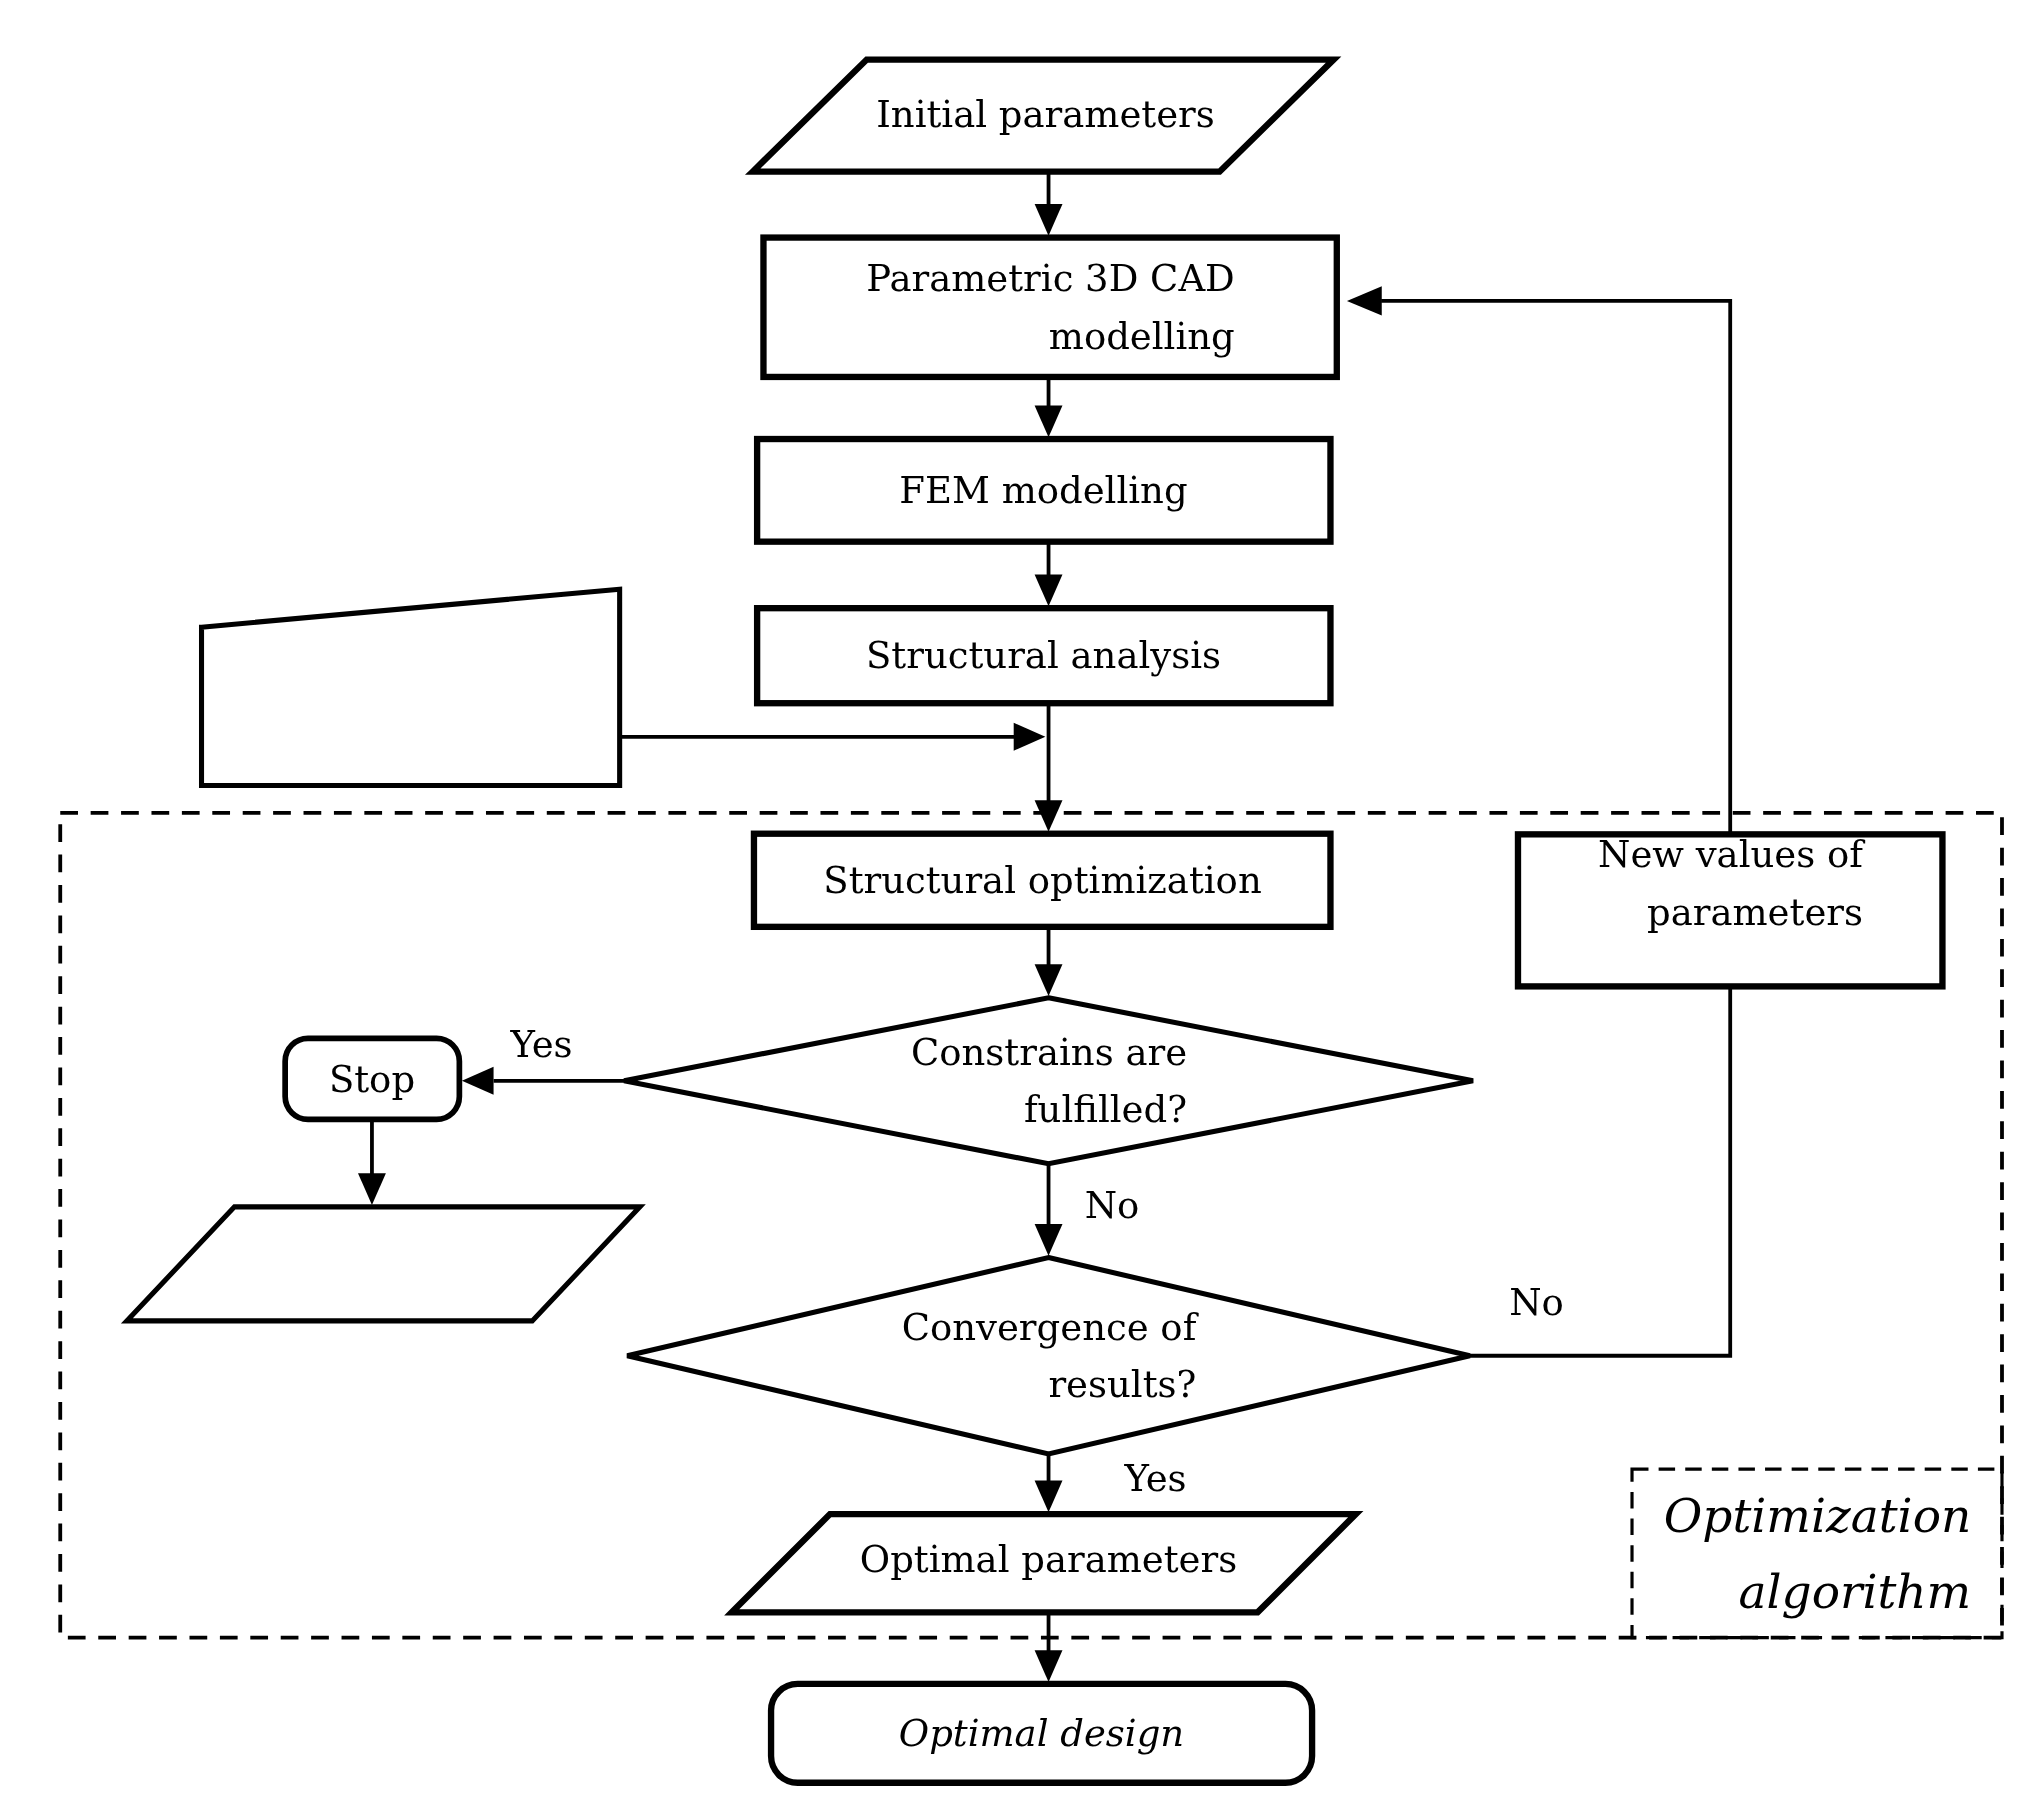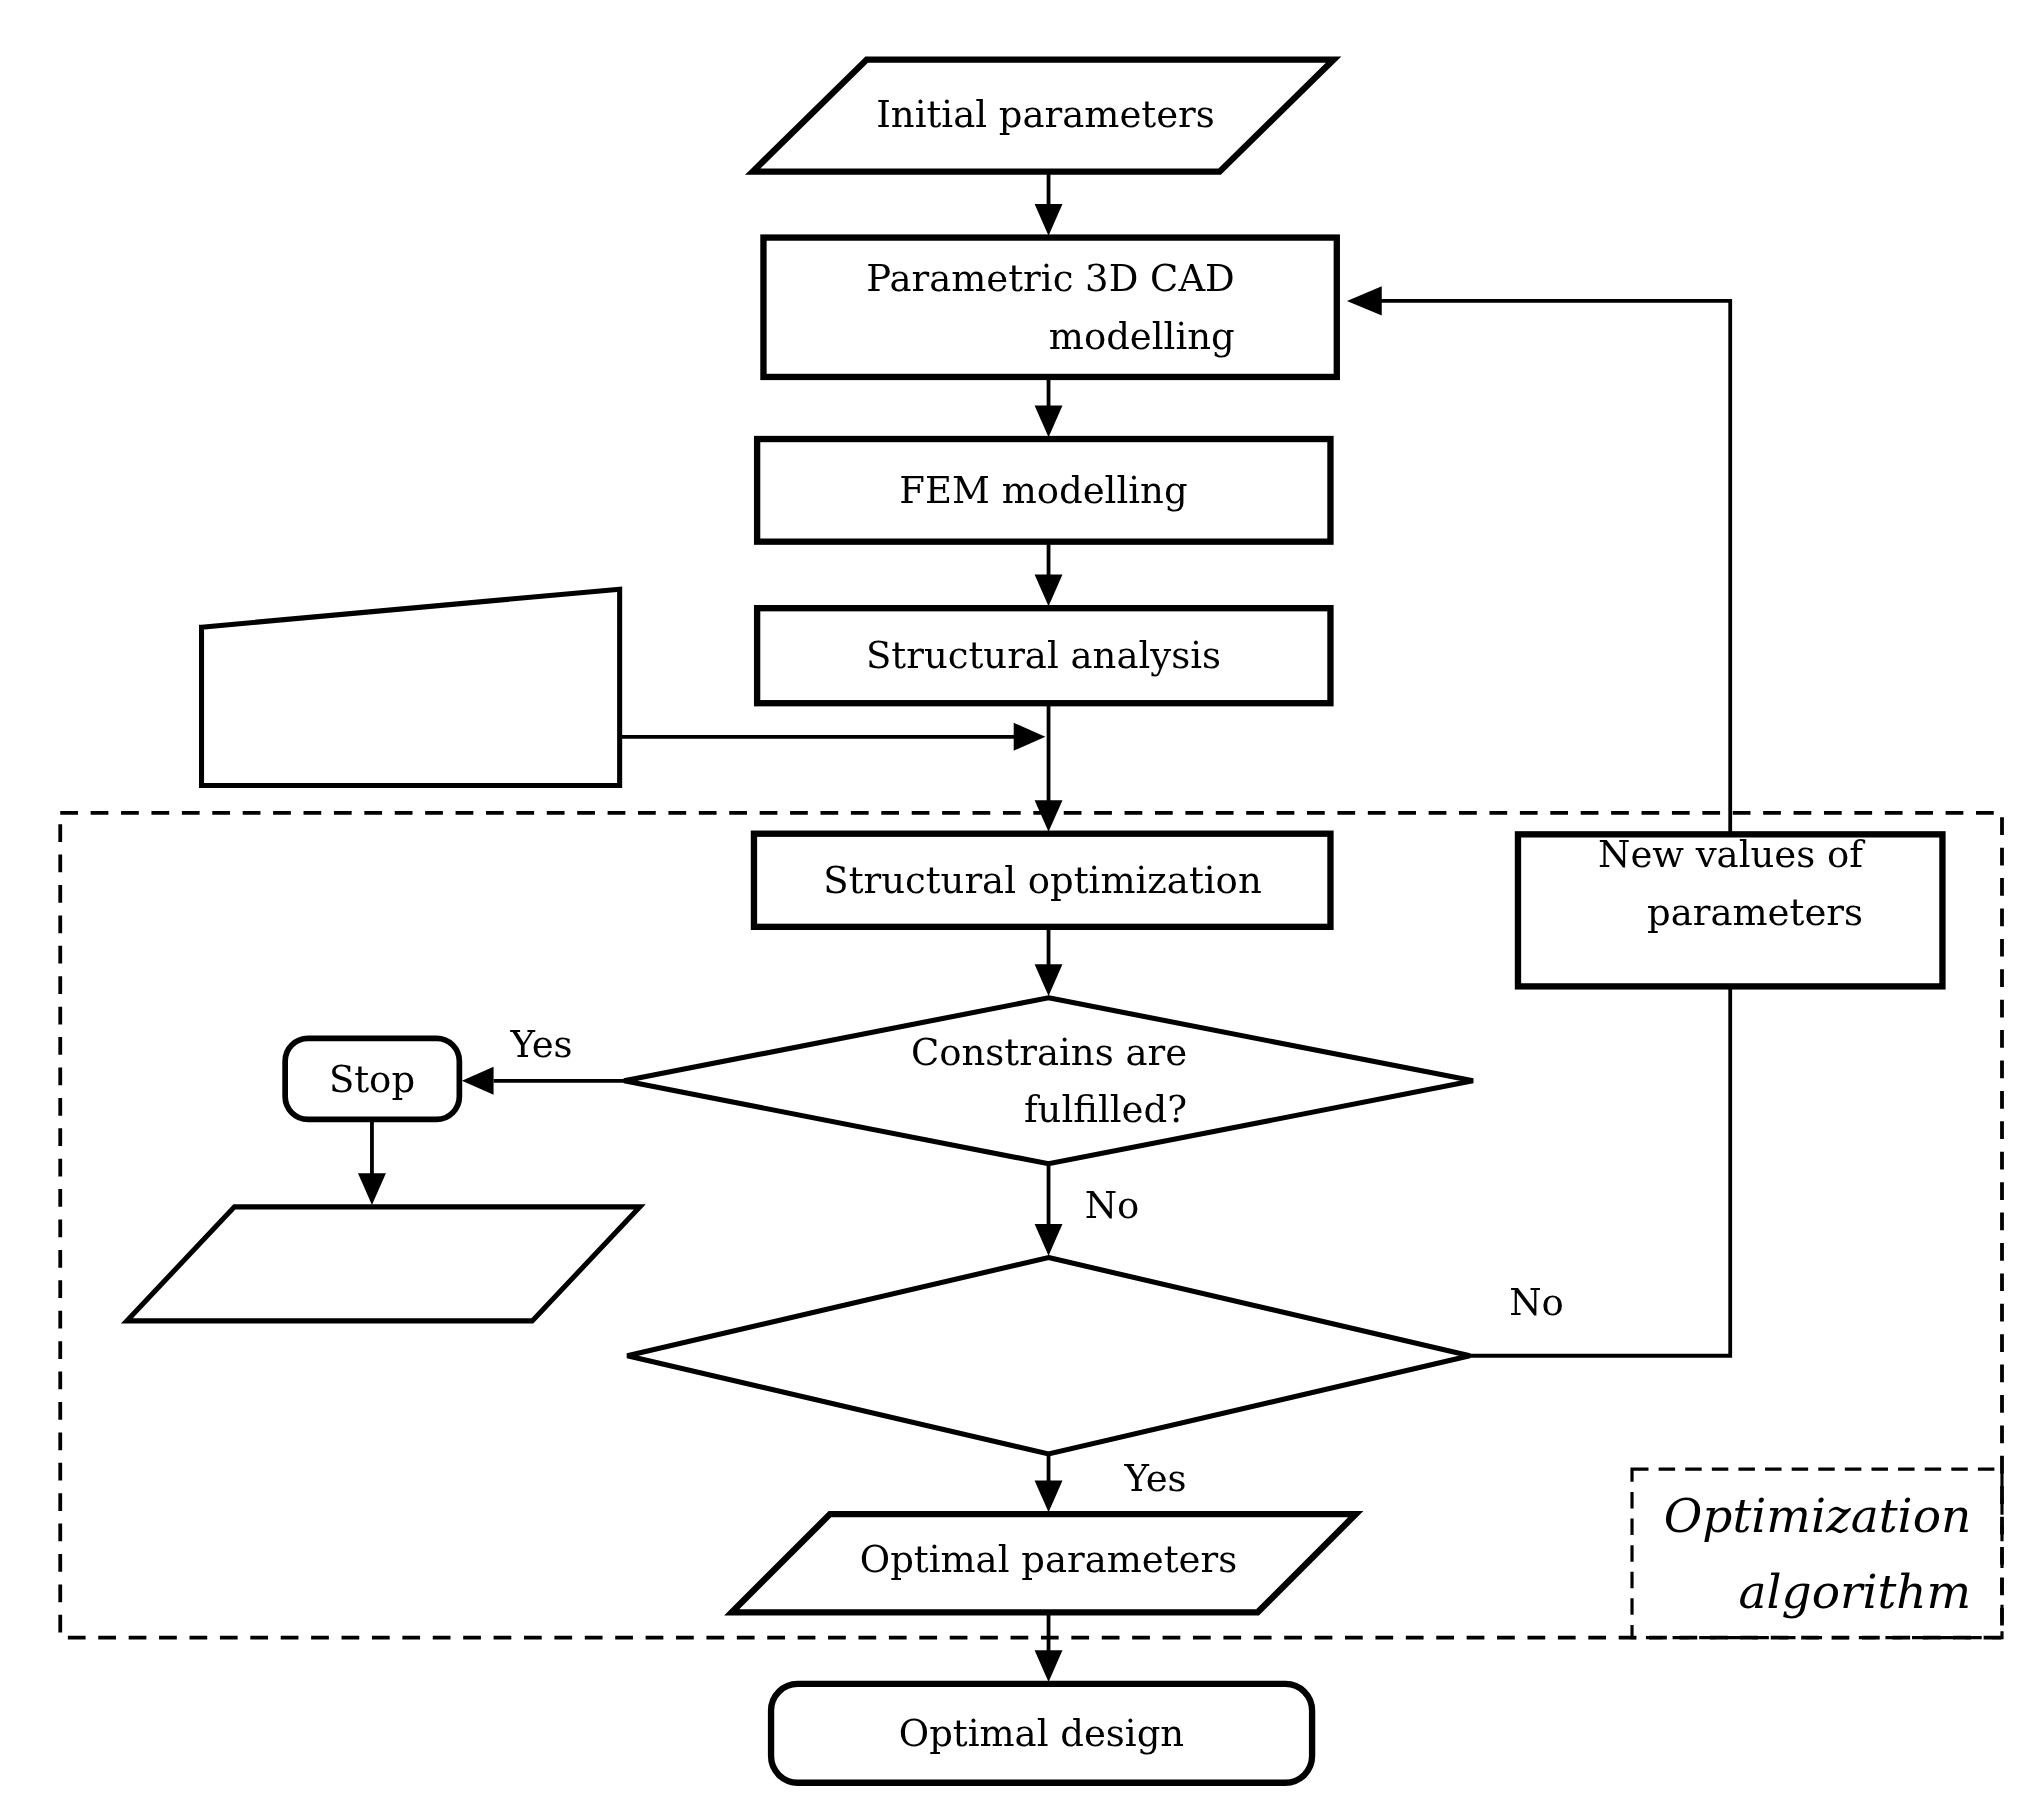--- a/index.html
+++ b/index.html
@@ -132,24 +132,26 @@
 
   <div class="label" style="left:1518px; top:812px; width:425px; height:143px;">New values of
 parameters</div>
 
   <div class="label" style="left:669px; top:1009px; width:760px; height:144px;">Constrains are
 fulfilled?</div>
 
   <div class="label" style="left:285px;  top:1042px; width:174px; height:76px;">Stop</div>
 
 
+  <div class="label" style="left:669px; top:1284px; width:760px; height:144px;">Convergence of
+results?</div>
 
   <div class="label" style="left:792px; top:1520px; width:513px; height:79px;">Optimal parameters</div>
 
-  <div class="label" style="left:771px; top:1688px; width:541px; height:91px;">Optimal design</div>
+  <div class="label" style="left:771px; top:1688px; width:541px; height:91px;font-style:italic;">Optimal design</div>
 
   <div class="label italic" style="left:1645px; top:1476px; width:345px; height:155px;">Optimization
 algorithm</div>
 
   <div class="label edge-label" style="left:497px;  top:1021px; width:89px; height:48px;">Yes</div>
 
   <div class="label edge-label" style="left:1071px; top:1182px; width:82px; height:48px;">No</div>
 
   <div class="label edge-label" style="left:1489px; top:1279px; width:95px; height:48px;">No</div>
 

